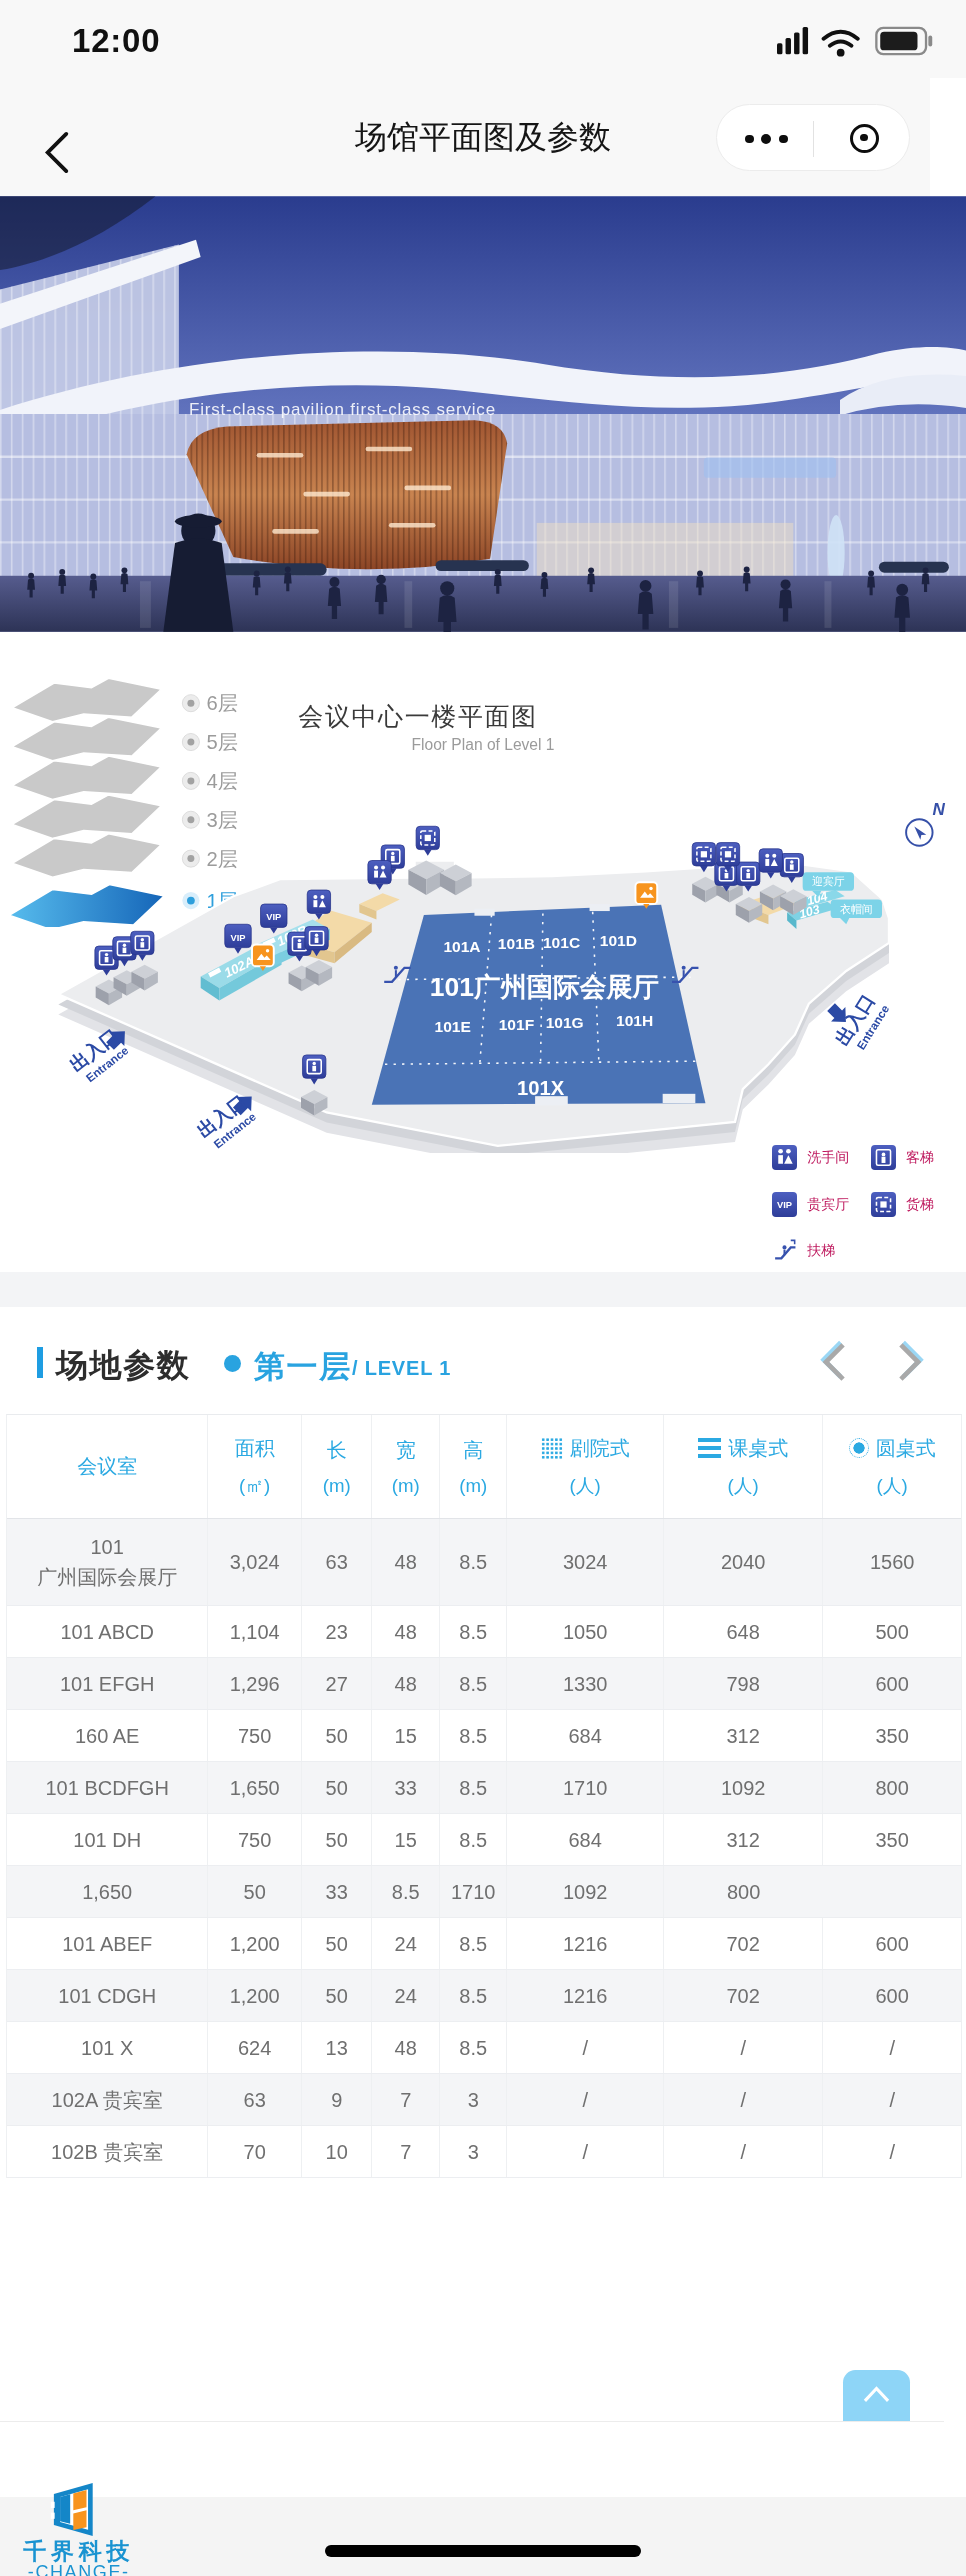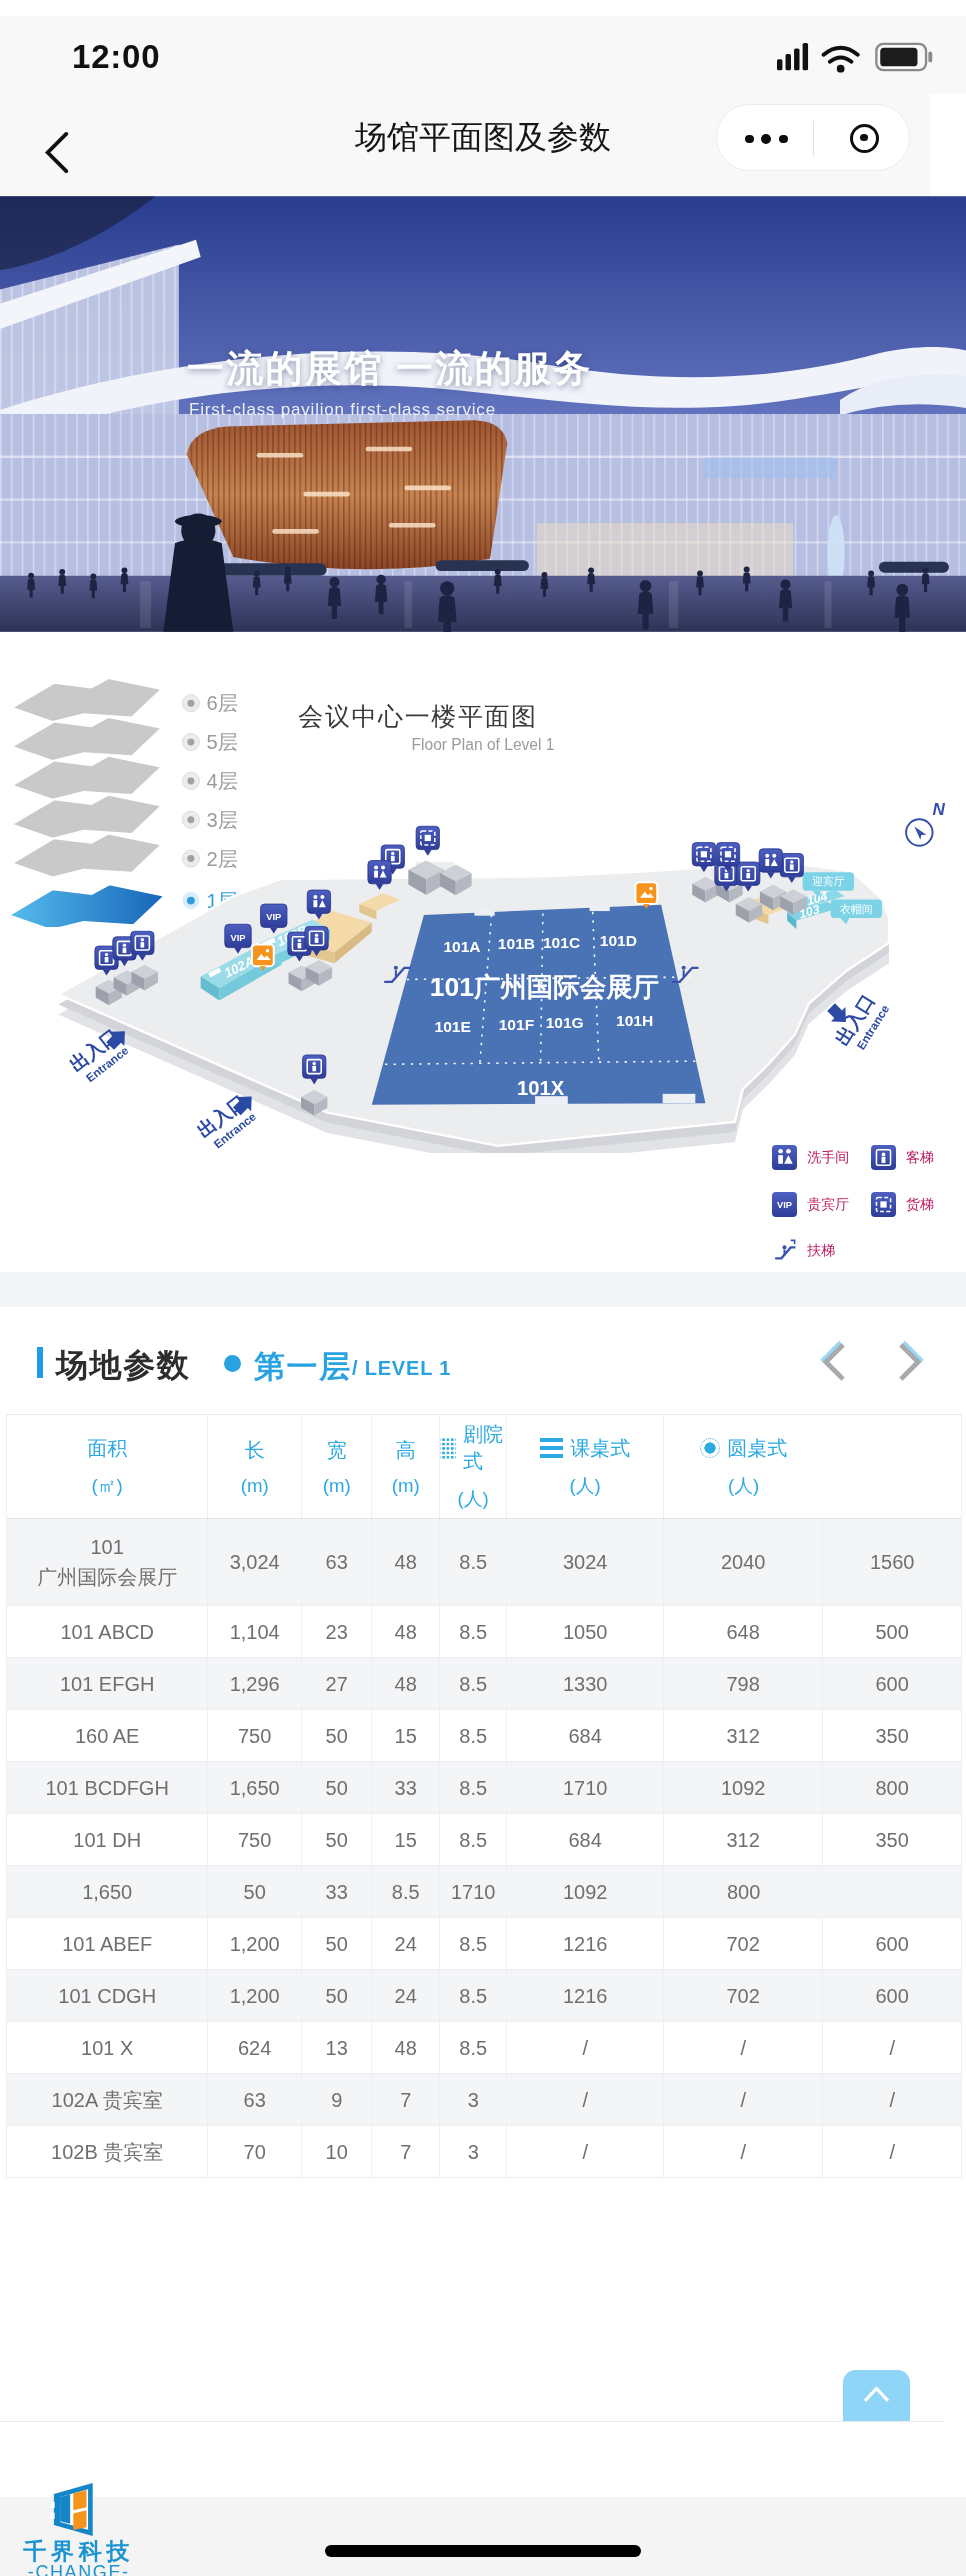--- a/index.html
+++ b/index.html
@@ -1,20 +1,20 @@
 <!DOCTYPE html>
 <html style="font-size:12.4px"><head>
 <meta charset="utf-8">
 <style>
   html,body{margin:0;padding:0;}
   body{font-family:"Liberation Sans","DejaVu Sans",sans-serif;background:#fff;}
   .page{position:relative;width:966px;height:2576px;background:#ffffff;overflow:hidden;}
 
   
-  .status-bar{position:absolute;left:0;top:16px;width:966px;height:78px;background:#f8f8f8;}
+  .status-bar{position:absolute;left:0;top:0;width:966px;height:78px;background:#f8f8f8;}
   .sb-time{position:absolute;left:72px;top:22px;font-size:33px;font-weight:bold;color:#111;letter-spacing:0.8px;}
   .sb-icons{position:absolute;right:26.4px;top:23px;}
 
   
   .nav-bar{position:absolute;left:0;top:78px;width:930px;height:118px;background:#f8f8f8;}
   .nav-back{position:absolute;left:40px;top:51px;width:34px;height:47px;cursor:pointer;}
   .nav-title{position:absolute;left:0;top:0;width:966px;height:118px;line-height:118px;text-align:center;font-size:32px;color:#151515;}
   .capsule{position:absolute;right:20px;top:26px;width:194px;height:67px;background:#fff;border:1.6px solid #ececec;border-radius:35px;box-sizing:border-box;}
   .cap-dots{position:absolute;left:28px;top:29.6px;width:54px;height:9.3px;display:flex;gap:7.8px;}
   .cap-dots i{width:8.6px;height:8.6px;border-radius:50%;background:#0d0d0d;}
@@ -209,21 +209,20 @@
         <use href="#person" transform="translate(1010,528) scale(1.7)"></use>
           <use href="#person" transform="translate(1160,540) scale(2)"></use>
         <use href="#person" transform="translate(1345,545) scale(2.2)"></use>
       </g>
       <g fill="#161c33">
         <circle cx="255" cy="430" r="22"></circle>
           <path d="M225,446 Q255,434 285,446 L300,560 L210,560 Z"></path>
         <ellipse cx="255" cy="418" rx="30" ry="8"></ellipse>
       </g>
     </svg>
-    <div class="hero-title">一流的展馆  一流的服务</div>
     <div class="hero-sub">First-class pavilion first-class service</div>
   </div>
 
   <div class="floor-section">
     <div class="fs-title">会议中心一楼平面图</div>
     <div class="fs-sub">Floor Plan of Level 1</div>
 
     <svg class="floor-selector" width="241" height="272" viewBox="0 0 310 350">
       <defs>
         <path id="plate" d="M4,44 L58,12 L106,18 L128,6 L196,20 L158,56 L96,52 L56,62 Z"></path>
@@ -548,20 +547,21 @@
       <polyline points="36,6 14,28 36,50" fill="none" stroke="#9ad7f5" stroke-width="6" transform="translate(-3,-3)"></polyline>
       <polyline points="36,6 14,28 36,50" fill="none" stroke="#a9a9a9" stroke-width="6"></polyline>
     </svg>
     <svg class="ph-next" viewBox="0 0 50 56">
       <polyline points="14,6 36,28 14,50" fill="none" stroke="#9ad7f5" stroke-width="6" transform="translate(3,-3)"></polyline>
       <polyline points="14,6 36,28 14,50" fill="none" stroke="#a9a9a9" stroke-width="6"></polyline>
     </svg>
 
     <div class="ptable">
       <div class="thead">
+        <div class="th c0">会议室</div>
         <div class="th">
           <div class="th-top">
               <span>面积</span>
             </div>
           <div class="th-unit">(㎡)</div>
         </div>
         <div class="th">
           <div class="th-top">
               <span>长</span>
             </div>

